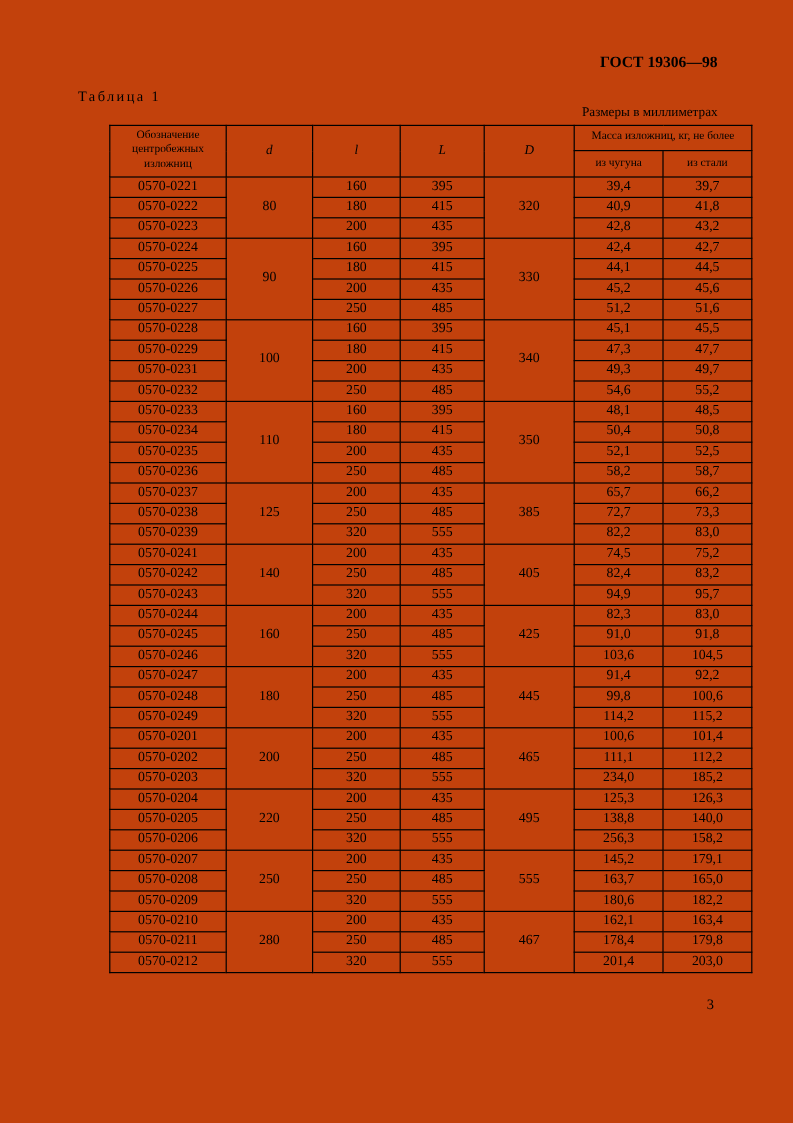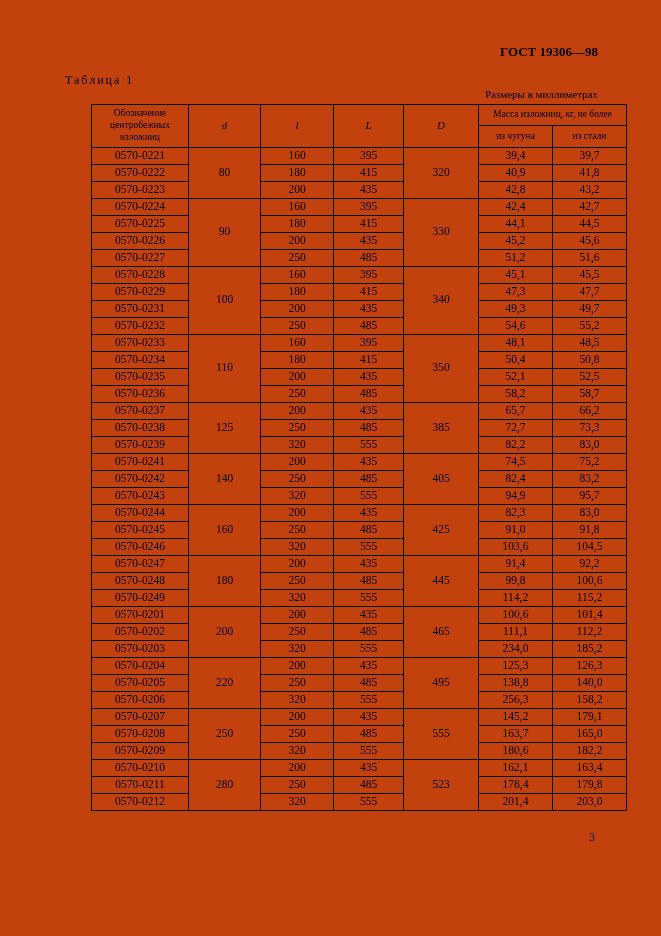--- a/index.html
+++ b/index.html
@@ -365,21 +365,21 @@
           <td>320</td>
           <td>555</td>
           <td>180,6</td>
           <td>182,2</td>
         </tr>
         <tr>
           <td>0570-0210</td>
           <td rowspan="3">280</td>
           <td>200</td>
           <td>435</td>
-          <td rowspan="3">523</td>
+          <td rowspan="3">467</td>
           <td>162,1</td>
           <td>163,4</td>
         </tr>
         <tr>
           <td>0570-0211</td>
           <td>250</td>
           <td>485</td>
           <td>178,4</td>
           <td>179,8</td>
         </tr>

